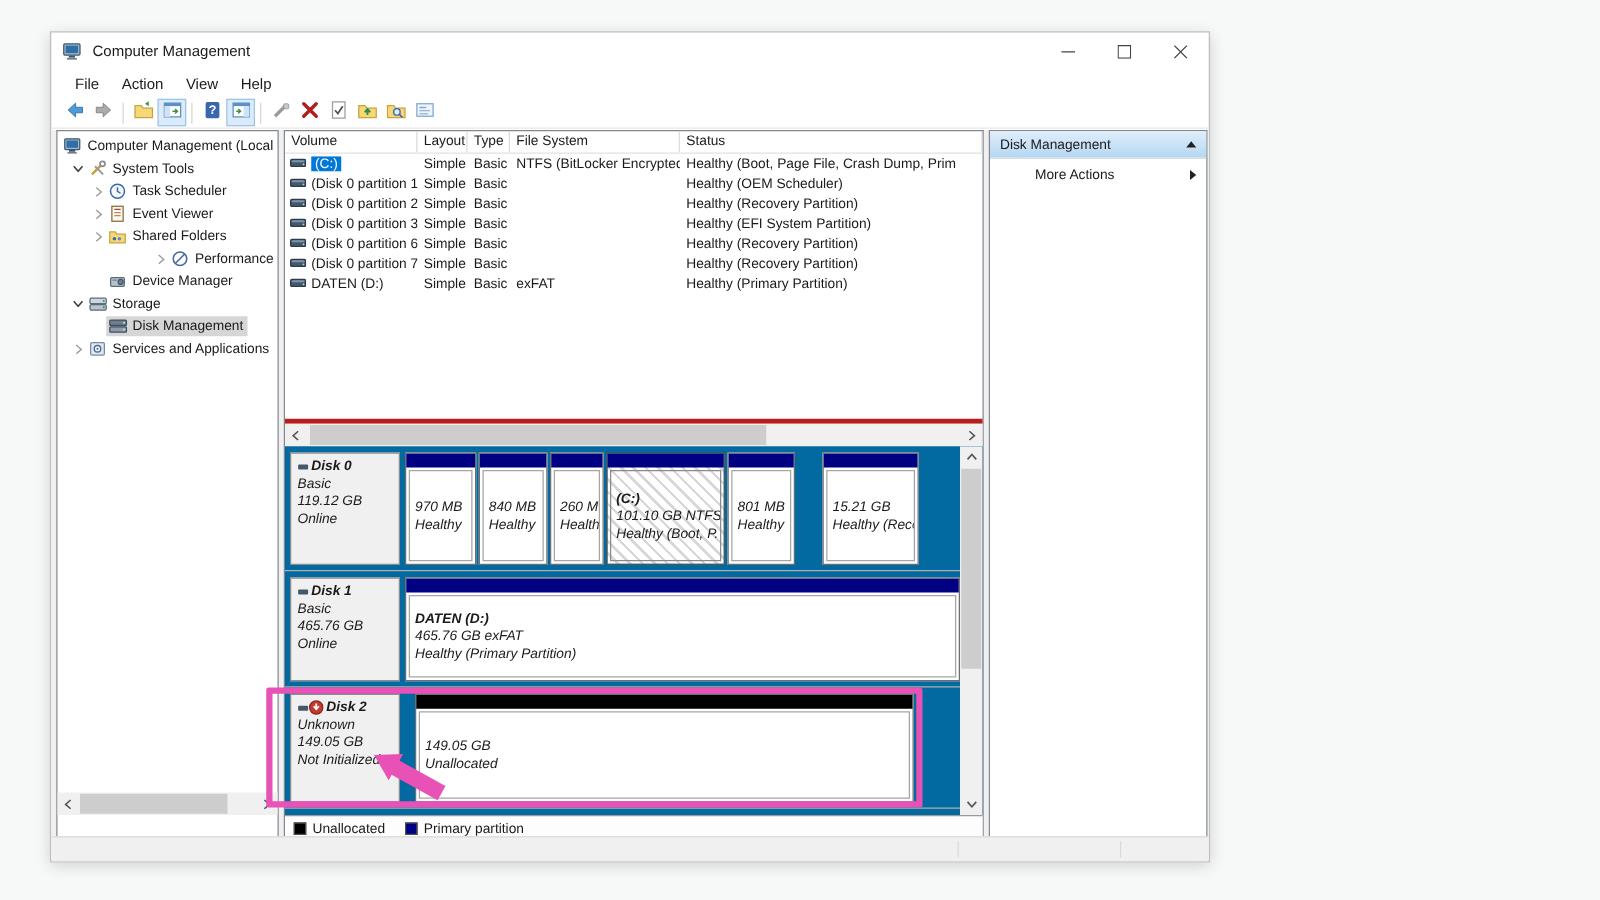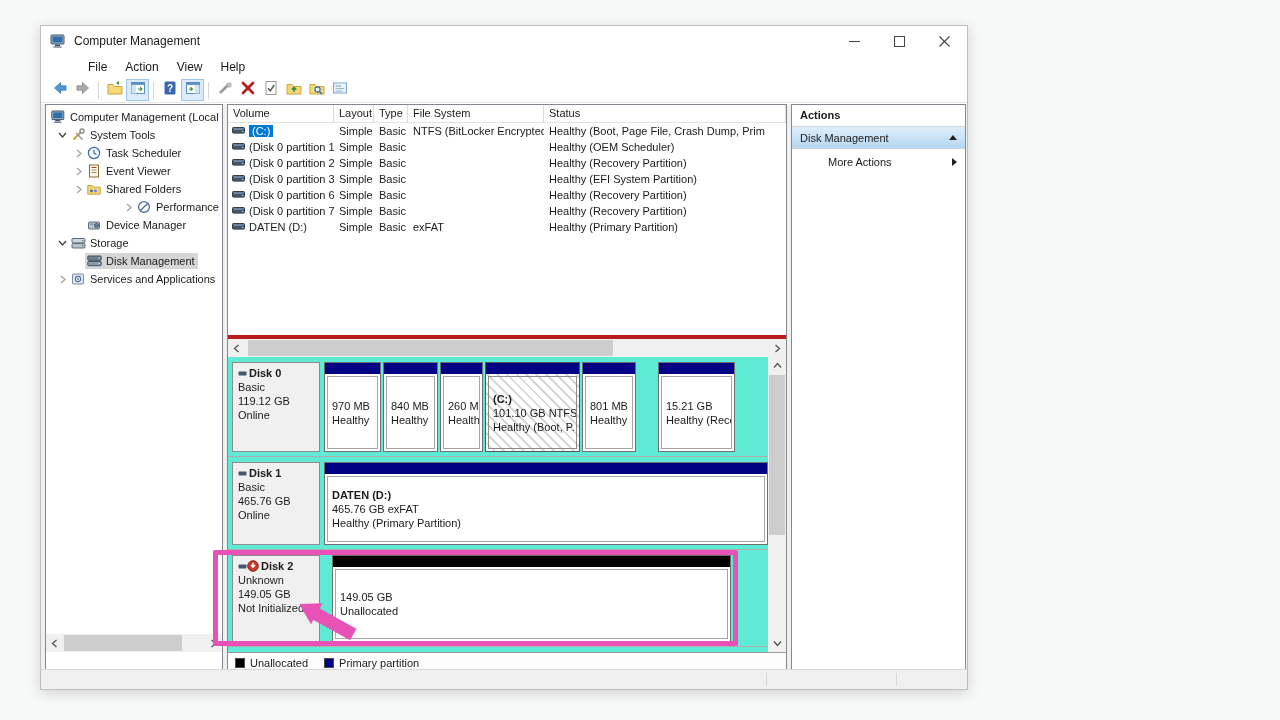--- a/index.html
+++ b/index.html
@@ -12,21 +12,21 @@
     position:absolute; left:40px; top:25px; width:928px; height:665px;
     background:#ffffff; border:1px solid #bdbdbd; box-shadow:0 3px 12px rgba(0,0,0,.16);
   }
   
   .titlebar { height:30px; display:flex; align-items:center; padding-left:9px; }
   .titlebar .app-icon { width:17px; height:15px; margin-right:7px; }
   .titlebar .title { font-size:12px; }
   .caption-buttons { margin-left:auto; display:flex; height:30px; }
   .cap-btn { width:45px; height:30px; display:flex; align-items:center; justify-content:center; }
   
-  .menubar { height:22px; display:flex; align-items:center; padding-left:10px;margin-left:28px; }
+  .menubar { height:22px; display:flex; align-items:center; padding-left:10px; }
   .menu-item { font-size:12px; padding:2px 9px; }
   
   .toolbar { height:25px; display:flex; align-items:center; padding-left:7px; border-bottom:1px solid #e8e8e8; }
   .tb { width:23px; height:22px; display:flex; align-items:center; justify-content:center; border:1px solid transparent; }
   .tb.pressed { background:#dcebfa; border:1px solid #9ec6ea; }
   .tbsep { width:1px; height:17px; background:#d6d6d6; margin:0 4px; }
   
   .content { position:absolute; left:0; top:78px; width:100%; height:567px; background:#f0f0f0; }
   .panel { position:absolute; top:0; height:567px; background:#fff; border:1px solid #828790; }
   .tree-panel   { left:4px;   width:178px; }
@@ -52,21 +52,21 @@
   
   .vol-list { height:234px; overflow:hidden; border-bottom:4px solid #b91c1c; }
   .vl-header { display:flex; height:18px; border-bottom:1px solid #e2e2e2; }
   .vl-h { font-size:11px; padding:2px 0 0 5px; border-right:1px solid #dcdcdc; overflow:hidden; }
   .vl-row { display:flex; height:16px; align-items:center; font-size:11px; }
   .vl-c { padding-left:5px; overflow:hidden; white-space:nowrap; flex-shrink:0; }
   .c0 { width:106px; } .c1 { width:40px; } .c2 { width:34px; } .c3 { width:136px; } .c4 { flex:1 1 auto; min-width:0; }
   .vl-c.c0 { display:flex; align-items:center; gap:4px; padding-left:4px; }
   .vol-sel { background:#0078d7; color:#fff; padding:0 3px; }
   
-  .disk-view { position:relative; height:295px; background:#5eead4; overflow:hidden; }
+  .disk-view { position:relative; height:295px; background:#0369a1; overflow:hidden;font-style:italic; }
   .disk-rows { position:absolute; left:0; top:0; right:18px; }
   .disk-row { position:relative; border-bottom:1px solid #aeaeae; }
   .disk-label { position:absolute; left:4px; top:5px; bottom:4px; width:88px; background:#f0f0f0;
                 border:1px solid #8c8c8c; padding:3px 5px; font-size:11px; line-height:14px; }
   .disk-label .dname { font-weight:bold; display:flex; align-items:center; gap:2px; }
   .disk-parts { position:absolute; left:96px; top:5px; bottom:4px; display:flex; gap:2px; }
   .part { border:1px solid #6f6f6f; background:#fff; display:flex; flex-direction:column; }
   .part-bar { height:11px; flex:0 0 11px; }
   .part-body { flex:1; margin:2px; border:1px solid #a5a5a5; padding:1px 4px; font-size:11px; line-height:14px;
                display:flex; flex-direction:column; justify-content:center; overflow:hidden; white-space:nowrap; background:#fff; }
@@ -660,21 +660,20 @@
             <span>Unallocated</span>
           </div>
           <div class="legend-item">
             <span class="swatch" style="background: rgb(0, 0, 130);"></span>
             <span>Primary partition</span>
           </div>
         </div>
     </div>
 
     <div class="panel actions-panel">
-      <div class="actions-header">Actions</div>
       <div class="actions-group">
         <span>Disk Management</span>
         <span class="chev tri-up"></span>
       </div>
       <div class="actions-more">
         <span>More Actions</span>
         <span class="chev tri-right"></span>
       </div>
     </div>
   </div>

